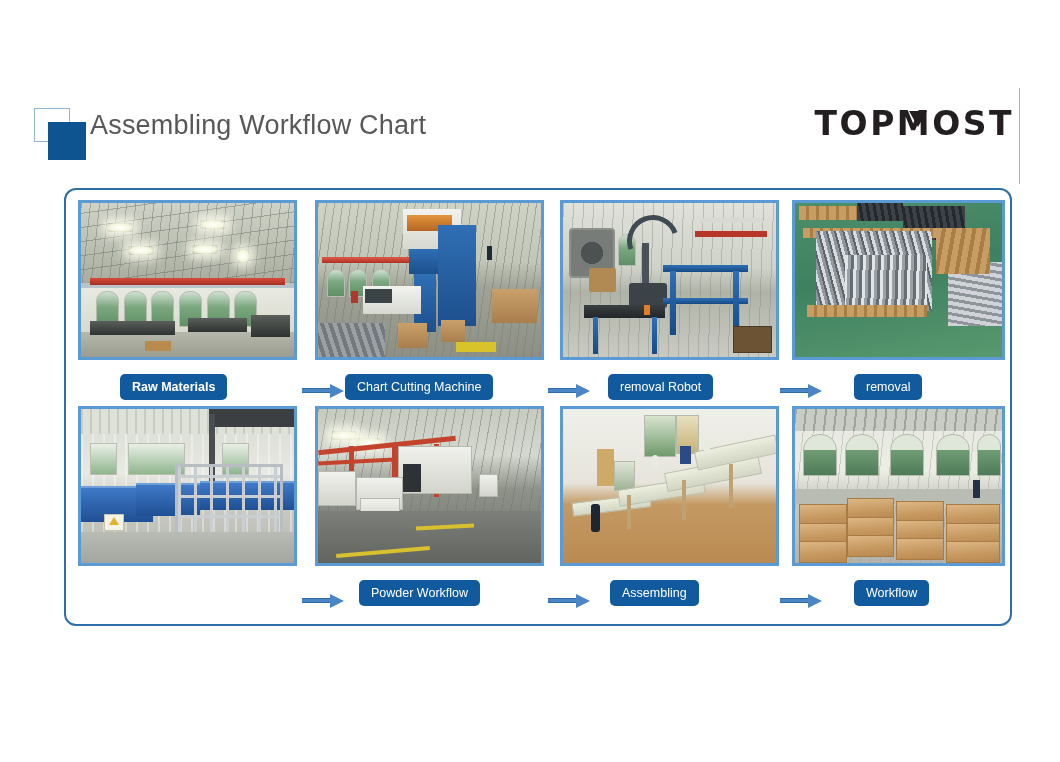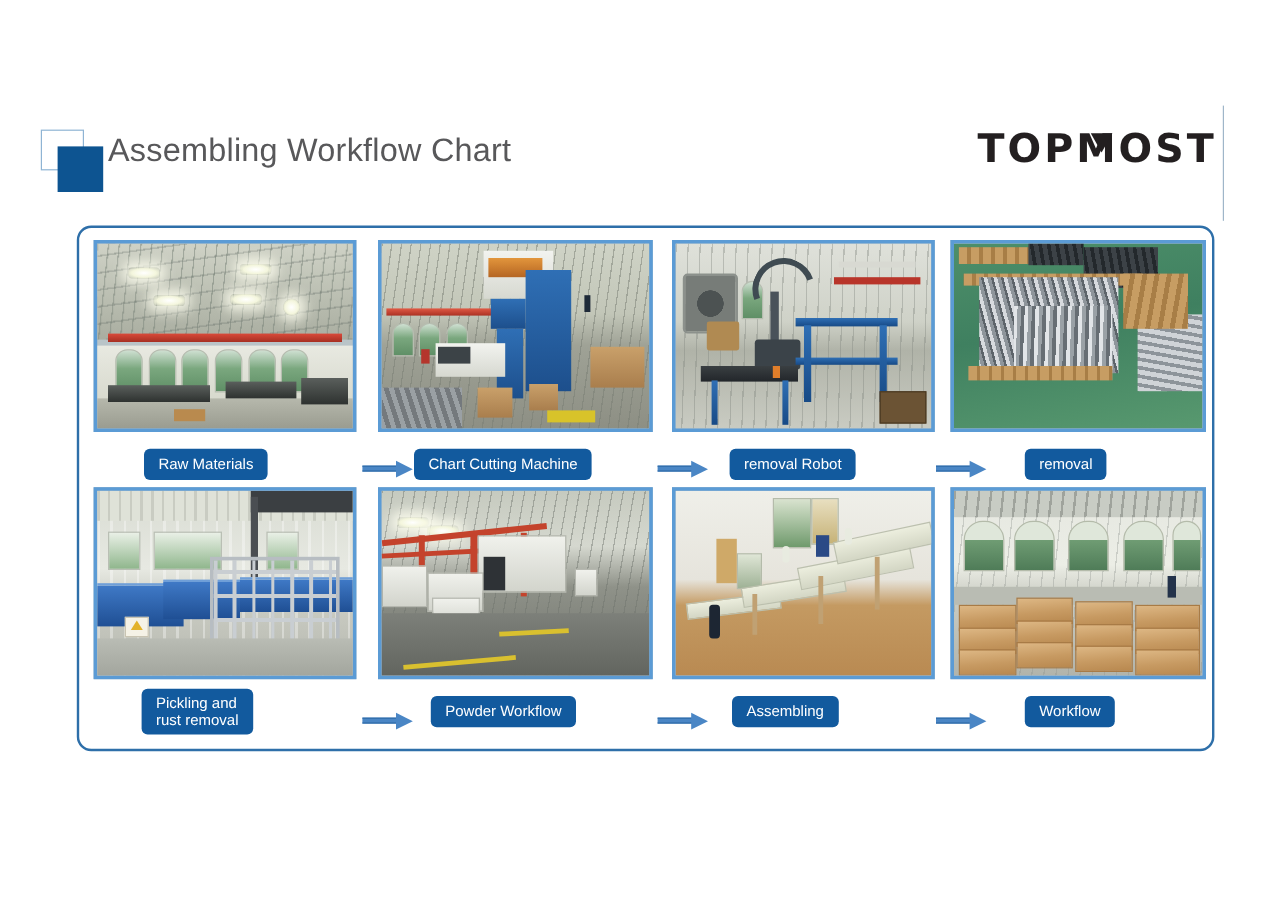--- a/index.html
+++ b/index.html
@@ -98,21 +98,21 @@
   }
   .row-1 { top: 6px; }
   .row-2 { top: 212px; }
 
   .cell {
     position: absolute;
     top: 0;
     width: 219px;
     height: 208px;
   }
-  .cell-0 { left: 12px; }
+  .cell-0 { left: 12px; font-weight: bold; }
   .cell-1 { left: 249px; }
   .cell-2 { left: 494px; }
   .cell-3 { left: 726px; }
 
   .photo {
     position: absolute;
     left: 0; top: 4px;
     width: 219px; height: 160px;
     border: 3px solid #5b9bd5;
     box-sizing: border-box;
@@ -515,22 +515,20 @@
           <div class="ph5-win" style="left:66%;width:12%"></div>
           <div class="ph5-tank" style="left:0%;top:50%;width:34%;height:22%"></div>
           <div class="ph5-tank" style="left:26%;top:48%;width:30%;height:20%"></div>
           <div class="ph5-tank" style="left:56%;top:47%;width:44%;height:17%"></div>
           <div class="ph5-rack" style="left:44%;top:36%;width:48%;height:46%"></div>
           <div class="ph5-sign" style="left:11%;top:68%"></div>
           <div style="position:absolute;left:0;bottom:0;width:100%;height:20%;
                       background:linear-gradient(180deg,#b9bcb4,#a3a69e)"></div>
         </div>
       </div>
-      <div class="label label-2line" style="left:40px;text-align:left">Pickling and
-rust removal</div>
     </div>
 
     <div class="arrow" style="left:236px;top:192px">
       <div class="shaft"></div>
         <div class="head"></div>
     </div>
 
     <div class="cell cell-1">
       <div class="photo">
         <div class="photo-inner blur-soft">

